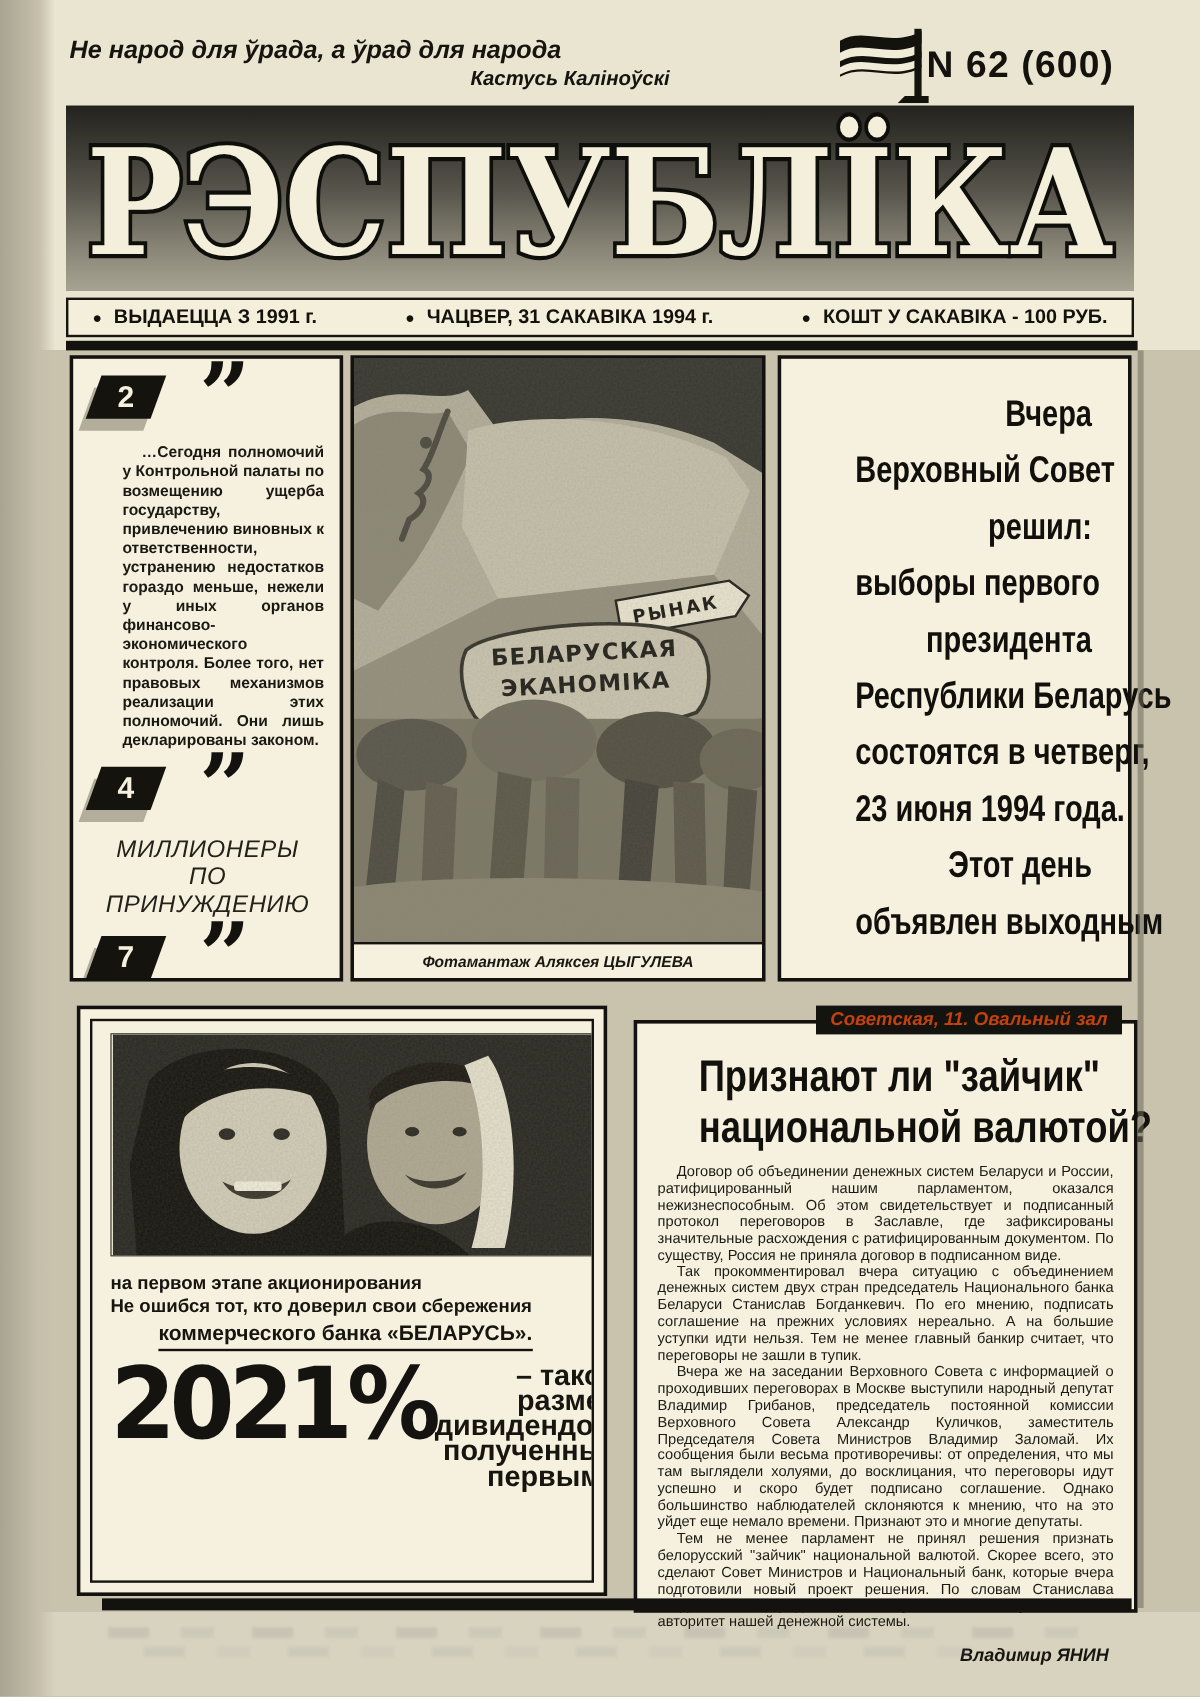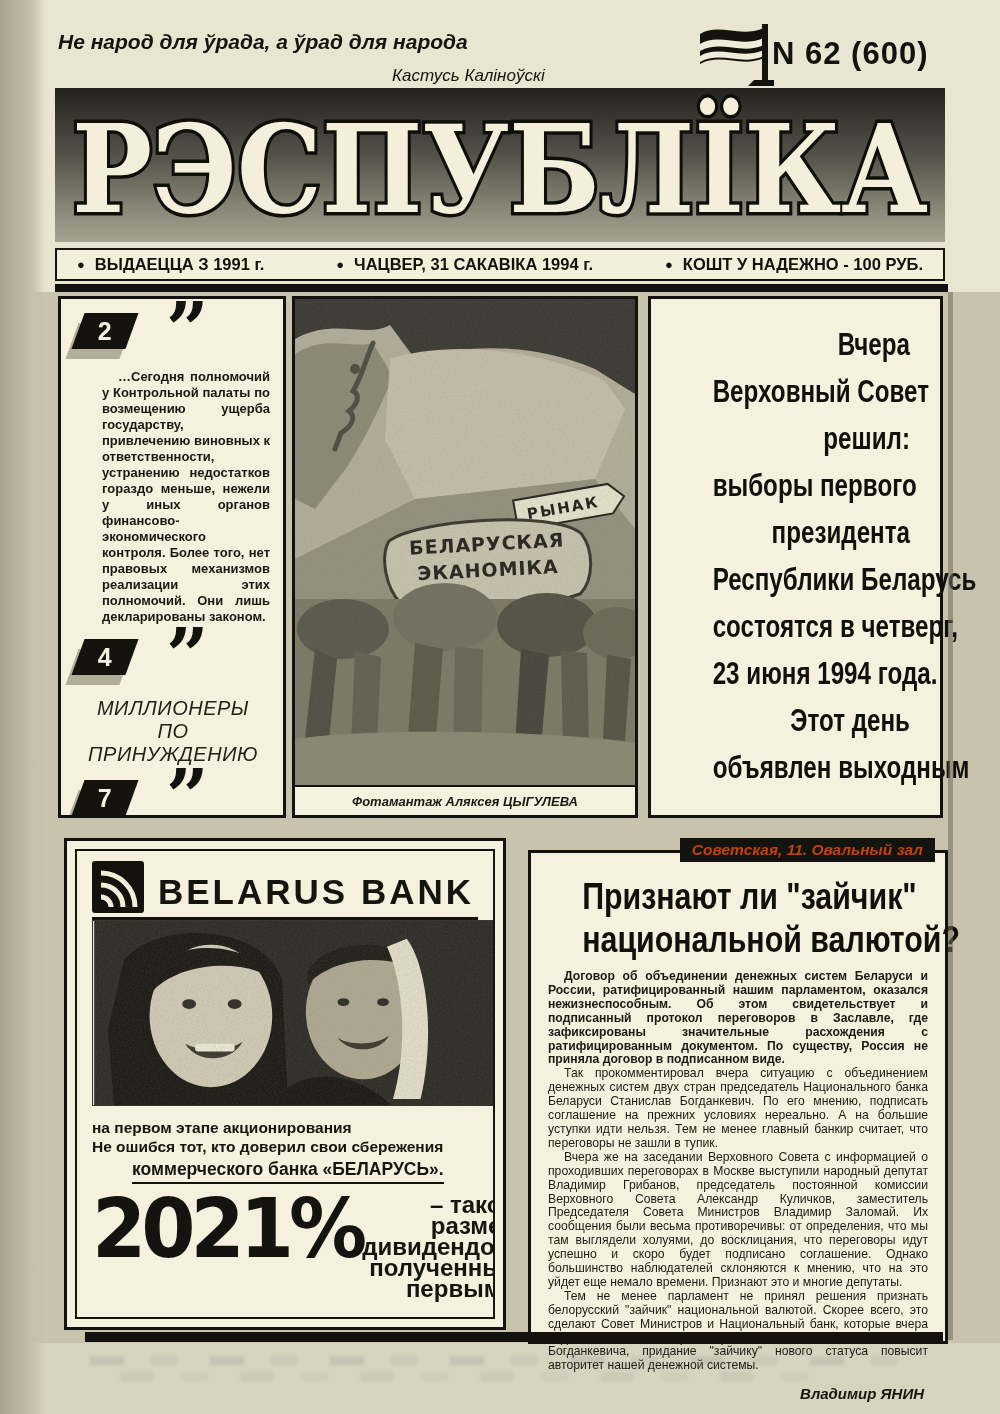--- a/index.html
+++ b/index.html
@@ -6,21 +6,21 @@
   html,body { width:1000px; }
   body { font-family:"Liberation Sans", sans-serif; background:#b8b2a0; }
   .page { position:relative; width:1000px; height:1414px; overflow:hidden;
           background:linear-gradient(180deg,#e9e5d1 0 292px,#c9c3ae 292px 1343px,#d8d3bf 1343px 100%); }
   .scan-edge-left { position:absolute; left:0; top:0; width:46px; height:1414px;
           background:linear-gradient(90deg,#a9a492,#c5bfab 70%,rgba(201,195,174,0)); }
   .page-edge-right { position:absolute; left:948px; top:292px; width:5px; height:1048px; background:#6f6b5d; opacity:.55; }
 
   
   .motto { position:absolute; left:58px; top:30px; font-size:21px; font-weight:bold; font-style:italic; color:#16140f; }
-  .motto-author { position:absolute; left:392px; top:66px; font-size:17px; font-weight:normal; font-style:italic; color:#16140f; }
+  .motto-author { position:absolute; left:392px; top:56px; font-size:17px; font-weight:bold; font-style:italic; color:#16140f; }
   .flag { position:absolute; left:696px; top:20px; }
   .issue-no { position:absolute; left:772px; top:36px; font-size:31px; font-weight:bold; color:#14120d; letter-spacing:1px; }
 
   
   .masthead { position:absolute; left:55px; top:88px; width:890px; height:154px; background:#3a3933; }
   .masthead svg { display:block; }
   .info-bar { position:absolute; left:55px; top:248px; width:890px; height:33px; background:#f3efdb;
               border:2px solid #16140f; display:flex; align-items:center; justify-content:space-between;
               padding:0 20px; font-weight:bold; font-size:16.5px; color:#14120d; white-space:nowrap; }
   .info-bar .seg { display:flex; align-items:center; gap:10px; }
@@ -71,21 +71,21 @@
 
   
   .article { left:528px; top:850px; width:420px; height:494px; padding:14px 17px 8px; }
   .kicker { position:absolute; top:-15px; right:10px; background:#131310; color:#c2410c; font-style:italic; font-weight:bold;
             font-size:15.5px; padding:3px 12px; white-space:nowrap; }
   .art-headline { margin-top:8px; }
   .art-headline .hl { display:block; text-align:center; white-space:nowrap; font-weight:bold; color:#12100c;
                       font-size:37px; line-height:43px; transform:scaleX(.82); }
   .art-body { margin-top:9px; font-size:12.2px; line-height:13.9px; text-align:justify; color:#1c1a14; }
   .art-body p { text-indent:16px; }
-  .art-body p.lead { font-weight:bold; }
+  .art-body p.lead { font-weight:normal; }
   .art-byline { text-align:right; font-weight:bold; font-style:italic; font-size:15px; color:#17150f; margin-top:12px; padding-right:4px; }
 
   .bottom-rule { position:absolute; left:85px; top:1332px; width:858px; height:10px; background:#14120f; }
   .smudge { position:absolute; height:9px; filter:blur(1.5px); opacity:.55;
             background:repeating-linear-gradient(90deg, rgba(110,112,125,.28) 0 34px, transparent 34px 61px, rgba(110,112,125,.18) 61px 88px, transparent 88px 120px); }
 </style>
 </head>
 <body>
 
 <div class="page">
@@ -122,21 +122,21 @@
     <span class="seg">
         <span class="bullet">●</span>
         <span>ВЫДАЕЦЦА З 1991 г.</span>
       </span>
     <span class="seg">
         <span class="bullet">●</span>
         <span>ЧАЦВЕР, 31 САКАВІКА 1994 г.</span>
       </span>
     <span class="seg">
         <span class="bullet">●</span>
-        <span>КОШТ У НАДЕЖНО - 100 РУБ.</span>
+        <span>КОШТ У САКАВІКА - 100 РУБ.</span>
       </span>
   </div>
   <div class="top-rule"></div>
 
   <div class="panel quotes">
     <div class="q-row">
       <div class="badge-shadow"></div>
       <div class="badge">
           <span>2</span>
         </div>
@@ -219,29 +219,20 @@
       <span class="dl">Республики Беларусь</span>
       <span class="dl">состоятся в четверг,</span>
       <span class="dl">23 июня 1994 года.</span>
       <span class="dl">Этот день</span>
       <span class="dl">объявлен выходным</span>
     </div>
   </div>
 
   <div class="panel bank-ad">
     <div class="ad-inner">
-      <div class="ad-logo-row">
-        <svg width="52" height="52" viewBox="0 0 52 52">
-          <rect width="52" height="52" rx="3" fill="#14120d"></rect>
-          <path d="M9,36 A10,10 0 0 1 19,46" fill="none" stroke="#f2eeda" stroke-width="5"></path>
-          <path d="M9,24 A22,22 0 0 1 31,46" fill="none" stroke="#f2eeda" stroke-width="5"></path>
-          <path d="M9,12 A34,34 0 0 1 43,46" fill="none" stroke="#f2eeda" stroke-width="5"></path>
-        </svg>
-        <div class="ad-brand">BELARUS BANK</div>
-      </div>
       <svg class="ad-photo" width="404" height="186" viewBox="0 0 404 186">
         <rect width="404" height="186" fill="#2a2822"></rect>
         <path d="M30,40 C60,0 170,0 190,60 L196,186 L20,186 L14,110 Z" fill="#17150f"></path>
         <ellipse cx="118" cy="96" rx="62" ry="72" fill="#d6d0ba"></ellipse>
         <path d="M60,50 C80,18 160,20 176,56 C150,40 90,40 60,70 Z" fill="#17150f"></path>
         <ellipse cx="96" cy="84" rx="7" ry="5" fill="#2c2a22"></ellipse>
         <ellipse cx="142" cy="84" rx="7" ry="5" fill="#2c2a22"></ellipse>
         <path d="M92,124 C104,144 138,144 150,122 C136,132 106,132 92,124 Z" fill="#3a372c"></path>
         <rect x="102" y="124" width="40" height="8" rx="3" fill="#f4f0dc"></rect>
         <ellipse cx="272" cy="92" rx="58" ry="68" fill="#b3ab94"></ellipse>

